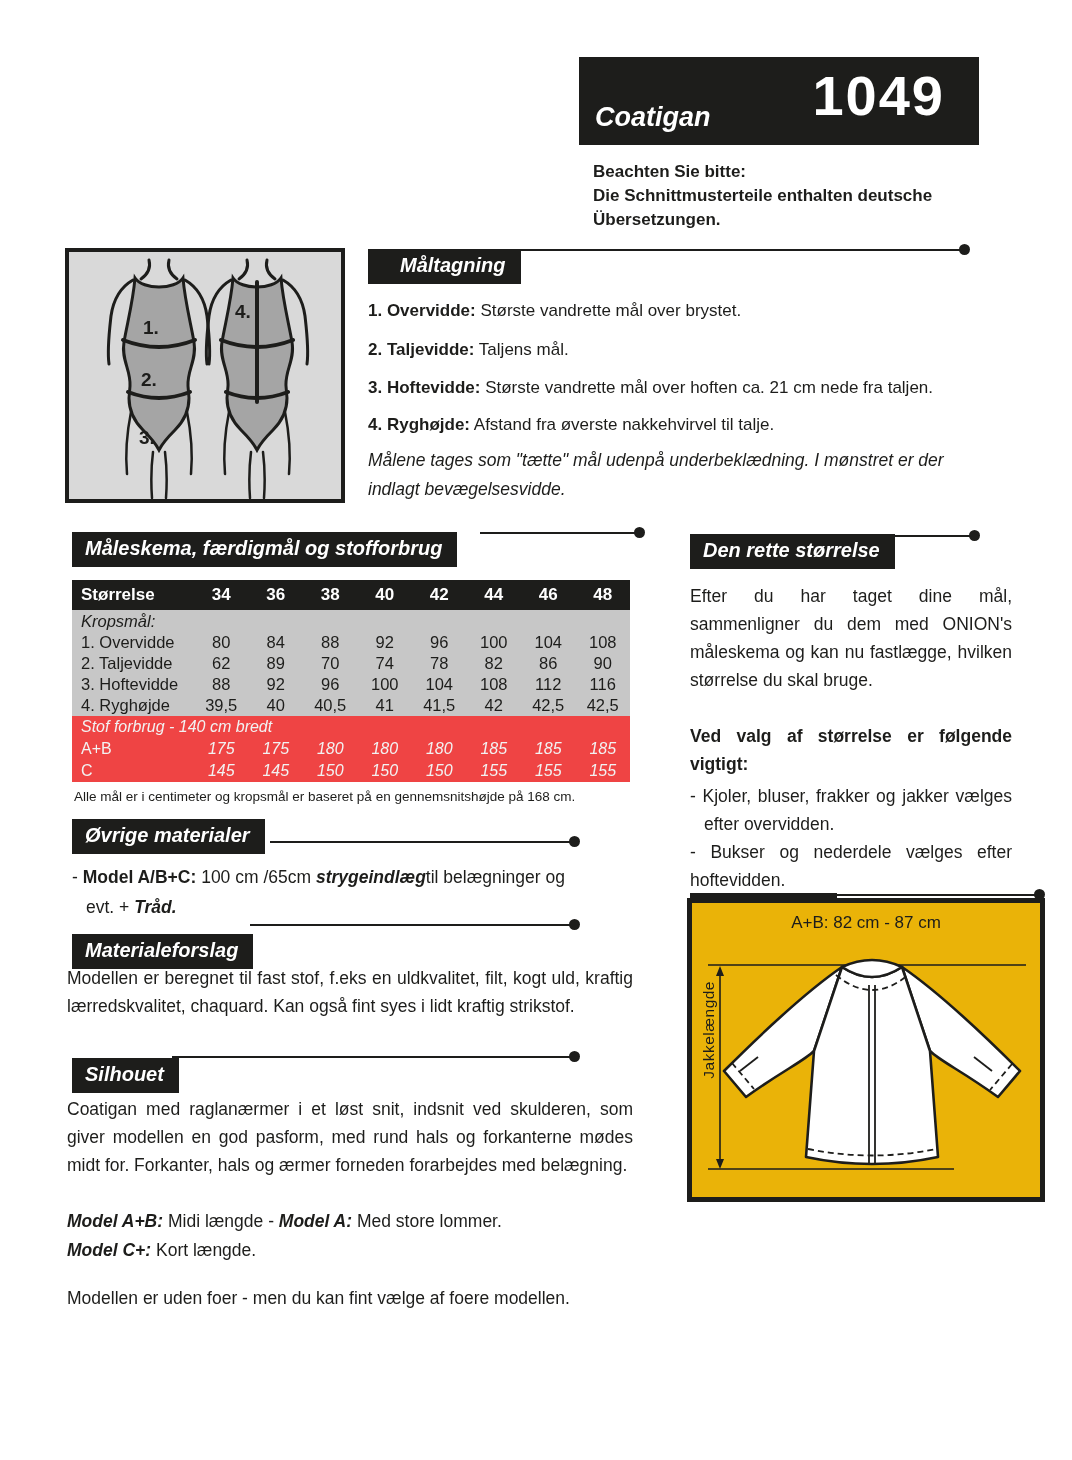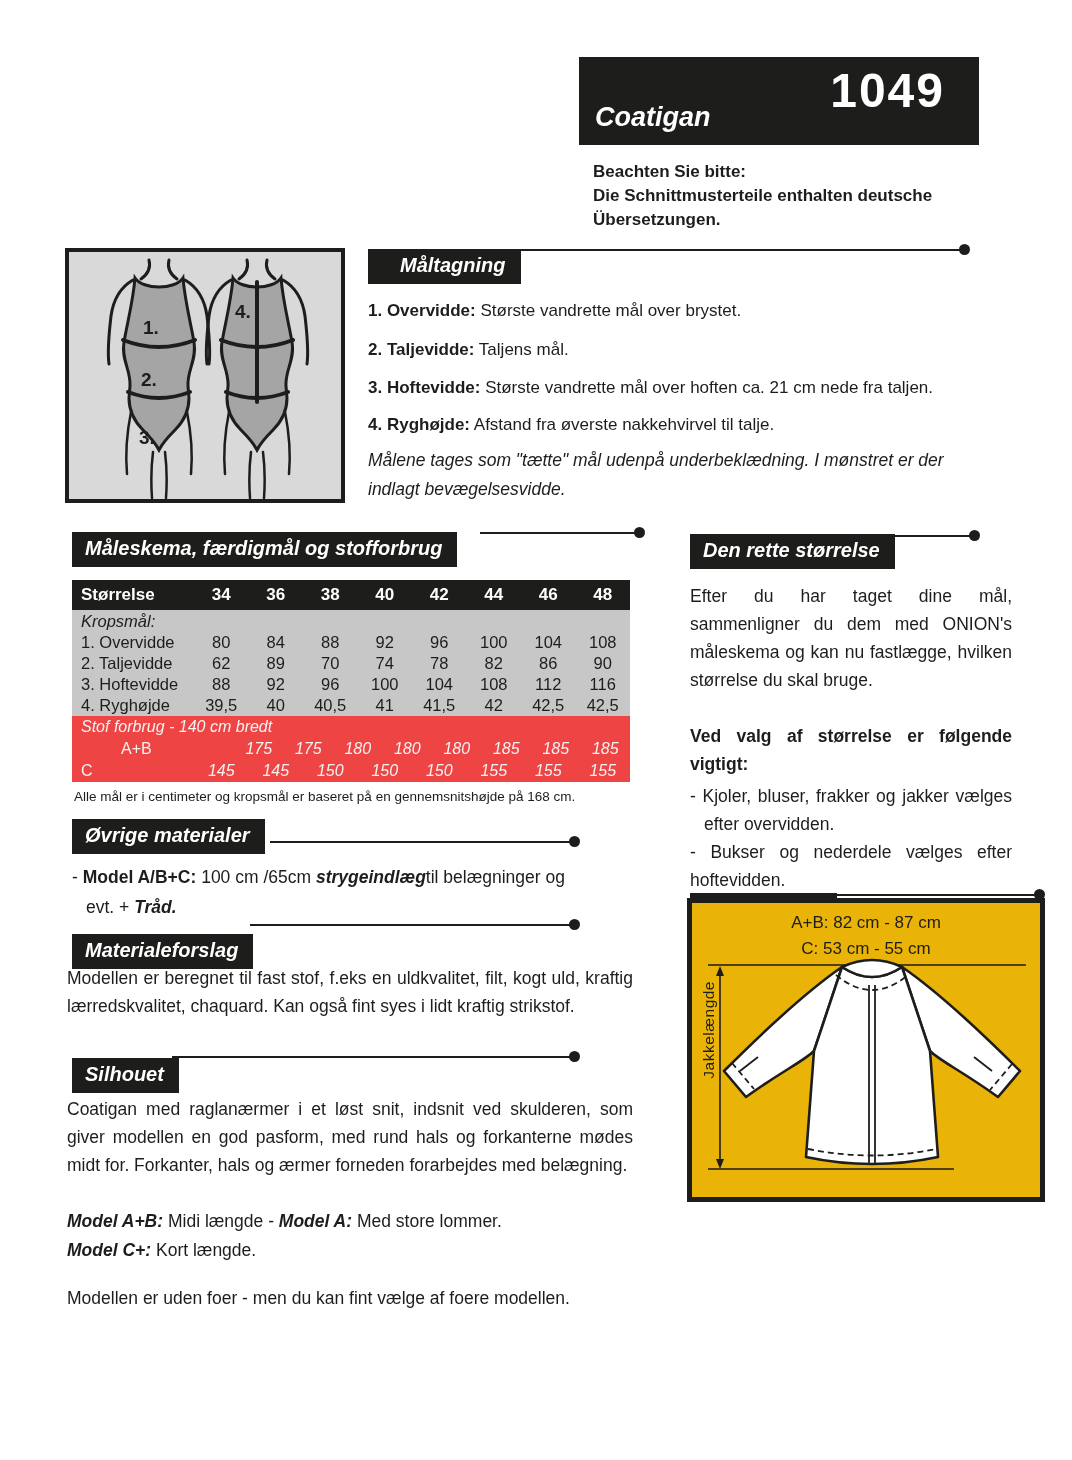--- a/index.html
+++ b/index.html
@@ -9,21 +9,21 @@
        font-size:20px;line-height:20px;padding:6px 15px 9px 13px;white-space:nowrap;}
   .hline{position:absolute;height:2px;background:#1d1d1b;}
   .dot{position:absolute;width:11px;height:11px;border-radius:50%;background:#1d1d1b;}
   .para{position:absolute;font-size:17.5px;line-height:28px;text-align:justify;}
   .nowrap{white-space:nowrap;text-align:left;}
   .b{font-weight:bold;} .i{font-style:italic;} .bi{font-weight:bold;font-style:italic;}
   .listitem{position:absolute;font-size:17px;line-height:22px;white-space:nowrap;}
   
   .hdrbox{position:absolute;left:579px;top:57px;width:400px;height:88px;background:#1d1d1b;}
   .hdr-name{position:absolute;left:16px;bottom:12px;color:#fff;font-style:italic;font-weight:bold;font-size:27px;}
-  .hdr-num{position:absolute;right:34px;top:6px;color:#fff;font-weight:bold;font-size:48px;letter-spacing:2px;text-align:right;}
+  .hdr-num{position:absolute;right:34px;top:6px;color:#fff;font-weight:bold;font-size:56px;letter-spacing:2px;text-align:right;}
   .gnote{position:absolute;left:593px;top:160px;font-weight:bold;font-size:17px;line-height:24px;}
   
   .mtable{position:absolute;left:72px;top:580px;width:558px;}
   .trow{display:flex;align-items:center;}
   .trow .lab{width:122px;padding-left:9px;box-sizing:border-box;flex:none;}
   .trow .val{flex:1;text-align:center;}
   .thead{background:#1d1d1b;color:#fff;font-weight:bold;font-size:17px;height:30px;}
   .tgray{background:#c7c7c7;font-size:16.5px;height:21px;}
   .tgray.first{height:22px;}
   .tdark{background:#ef4444;color:#f2f2f2;font-style:italic;font-size:16px;height:22px;}
@@ -168,21 +168,21 @@
       <div class="val">41</div>
       <div class="val">41,5</div>
       <div class="val">42</div>
       <div class="val">42,5</div>
       <div class="val">42,5</div>
     </div>
     <div class="trow tdark">
       <div class="lab" style="width:100%;">Stof  forbrug - 140 cm bredt</div>
     </div>
     <div class="trow tdark">
-      <div class="lab" style="font-style:normal;margin-left:40px;">A+B</div>
+      <div class="lab" style="font-style:normal;">A+B</div>
       <div class="val">175</div>
       <div class="val">175</div>
       <div class="val">180</div>
       <div class="val">180</div>
       <div class="val">180</div>
       <div class="val">185</div>
       <div class="val">185</div>
       <div class="val">185</div>
     </div>
     <div class="trow tdark">
@@ -235,21 +235,20 @@
   <div class="para b" style="left:690px;top:722px;width:322px;">Ved valg af størrelse er følgende vigtigt:</div>
   <div class="para" style="left:690px;top:782px;width:322px;padding-left:14px;text-indent:-14px;box-sizing:border-box;">- Kjoler, bluser, frakker og jakker vælges efter overvidden.</div>
   <div class="para" style="left:690px;top:838px;width:322px;">- Bukser og nederdele vælges efter hoftevidden.</div>
 
   <div class="hline" style="left:835px;top:894px;width:205px;"></div>
   <div class="dot" style="left:1034px;top:889px;"></div>
   <div class="bar" style="left:690px;top:893px;">Færdige mål</div>
 
   <div class="garmbox">
     <div class="garm-meas" style="top:10px;">A+B: 82 cm - 87 cm</div>
-    <div class="garm-meas" style="top:36px;">C: 53 cm - 55 cm</div>
     <svg width="348" height="277" viewBox="0 0 348 277" style="position:absolute;left:0;top:0;">
       <g stroke="#1d1d1b" stroke-width="1.6" fill="none">
         <path d="M16,62 H334"></path>
         <path d="M16,266 H262"></path>
         <path d="M28,66 V263"></path>
       </g>
       <polygon points="24,73 28,63 32,73" fill="#1d1d1b"></polygon>
       <polygon points="24,256 28,266 32,256" fill="#1d1d1b"></polygon>
       <g stroke="#1d1d1b" stroke-width="2.6" stroke-linejoin="round">
         <path d="M150,64 C112,90 64,136 32,168 L54,194 C90,168 112,158 122,148 Z" fill="#ffffff"></path>

